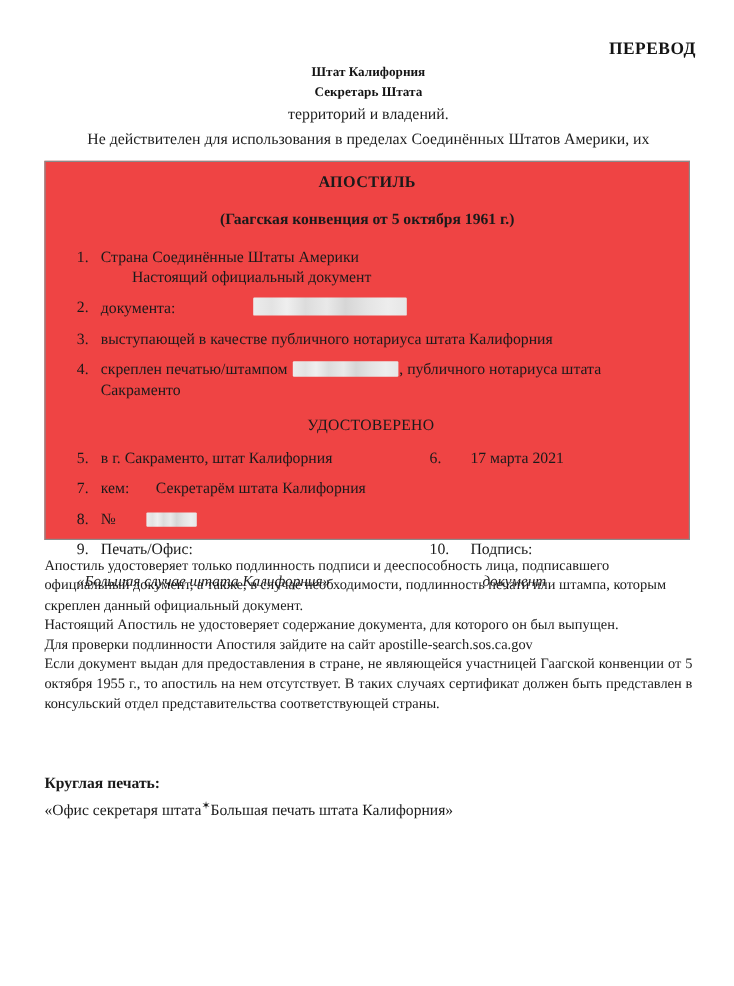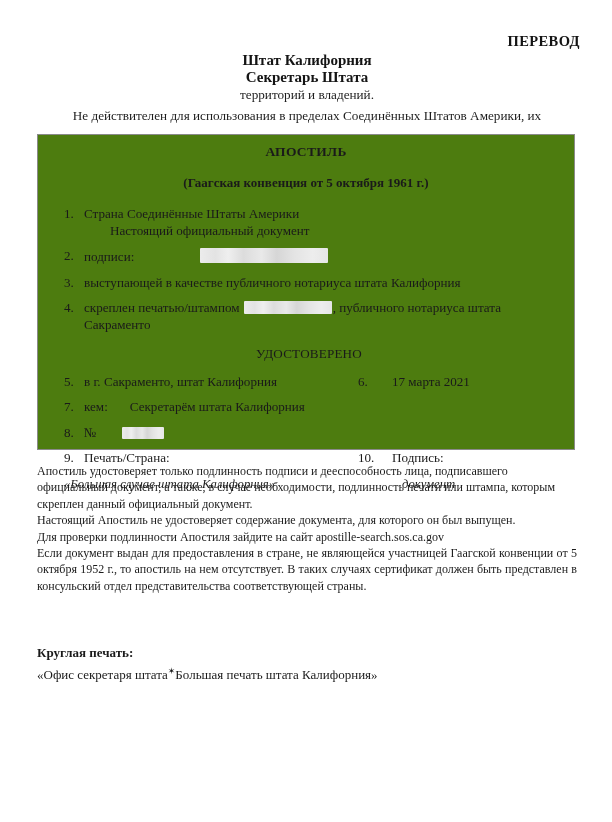--- a/index.html
+++ b/index.html
@@ -35,41 +35,41 @@
 
   .doc-head {
     position: absolute;
     top: 52px;
     left: 38px;
     width: 538px;
     text-align: center;
   }
   .doc-head .line-bold {
     font-weight: bold;
-    font-size: 15px;
+    font-size: 11px;
     line-height: 17px;
     color: #141414;
   }
   .doc-head .line-normal {
     font-size: 13.2px;
     line-height: 18px;
     margin-top: 3px;
     color: #1d1d1d;
   }
 
   
   .apostille-box {
     position: absolute;
     left: 37px;
     top: 134px;
     width: 538px;
     height: 316px;
     border: 1.1px solid #8a8a8a;
     box-sizing: border-box;
-    background: #4d7c0f;
+    background: #ef4444;
   }
   .box-title {
     text-align: center;
     font-weight: bold;
     font-size: 13.5px;
     margin-top: 9px;
     letter-spacing: 0.3px;
   }
   .box-subtitle {
     text-align: center;
@@ -218,21 +218,21 @@
         <span class="item-num">1.</span>
         <span class="item-body">
           <span>Страна Соединённые Штаты Америки</span>
           <span class="sub-indent">Настоящий официальный документ</span>
         </span>
       </div>
 
       <div class="item-row">
         <span class="item-num">2.</span>
         <span class="item-body">
-          <span>подписи:</span>
+          <span>документа:</span>
           <span class="redaction r-signed" style="margin-left:62px"></span>
         </span>
       </div>
 
       <div class="item-row">
         <span class="item-num">3.</span>
         <span class="item-body">выступающей в качестве публичного нотариуса штата Калифорния</span>
       </div>
 
       <div class="item-row">
@@ -268,41 +268,41 @@
         <span class="item-num">8.</span>
         <span class="item-body">
           <span>№</span>
           <span class="redaction r-number" style="margin-left:22px"></span>
         </span>
       </div>
 
       <div class="two-col">
         <span class="col-left">
           <span class="item-num">9.</span>
-          <span class="item-body">Печать/Страна:</span>
+          <span class="item-body">Печать/Офис:</span>
         </span>
         <span class="col-right">
           <span class="item-num">10.</span>
           <span class="item-body">Подпись:</span>
         </span>
       </div>
 
       <div class="seal-line">
         <span class="seal-left">«Большая случае штата Калифорния»</span>
         <span class="seal-right">документ</span>
       </div>
 
     </div>
   </div>
 
   <div class="notes">
     <p class="plain">Апостиль удостоверяет только подлинность подписи и дееспособность лица, подписавшего официальный документ, а также, в случае необходимости, подлинность печати или штампа, которым скреплен данный официальный документ.</p>
     <p class="justified">Настоящий Апостиль не удостоверяет содержание документа, для которого он был выпущен.</p>
     <p class="plain">Для проверки подлинности Апостиля зайдите на сайт apostille-search.sos.ca.gov</p>
-    <p class="justified">Если документ выдан для предоставления в стране, не являющейся участницей Гаагской конвенции от 5 октября 1952 г., то апостиль на нем отсутствует. В таких случаях сертификат должен быть представлен в консульский отдел представительства соответствующей страны.</p>
+    <p class="justified">Если документ выдан для предоставления в стране, не являющейся участницей Гаагской конвенции от 5 октября 1955 г., то апостиль на нем отсутствует. В таких случаях сертификат должен быть представлен в консульский отдел представительства соответствующей страны.</p>
   </div>
 
   <div class="seal-section">
     <div class="seal-heading">Круглая печать:</div>
     <div class="seal-text">
       <span>«Офис секретаря штата</span><span class="star-mark">✶</span><span>Большая печать штата Калифорния»</span>
     </div>
   </div>
 
 </div>

